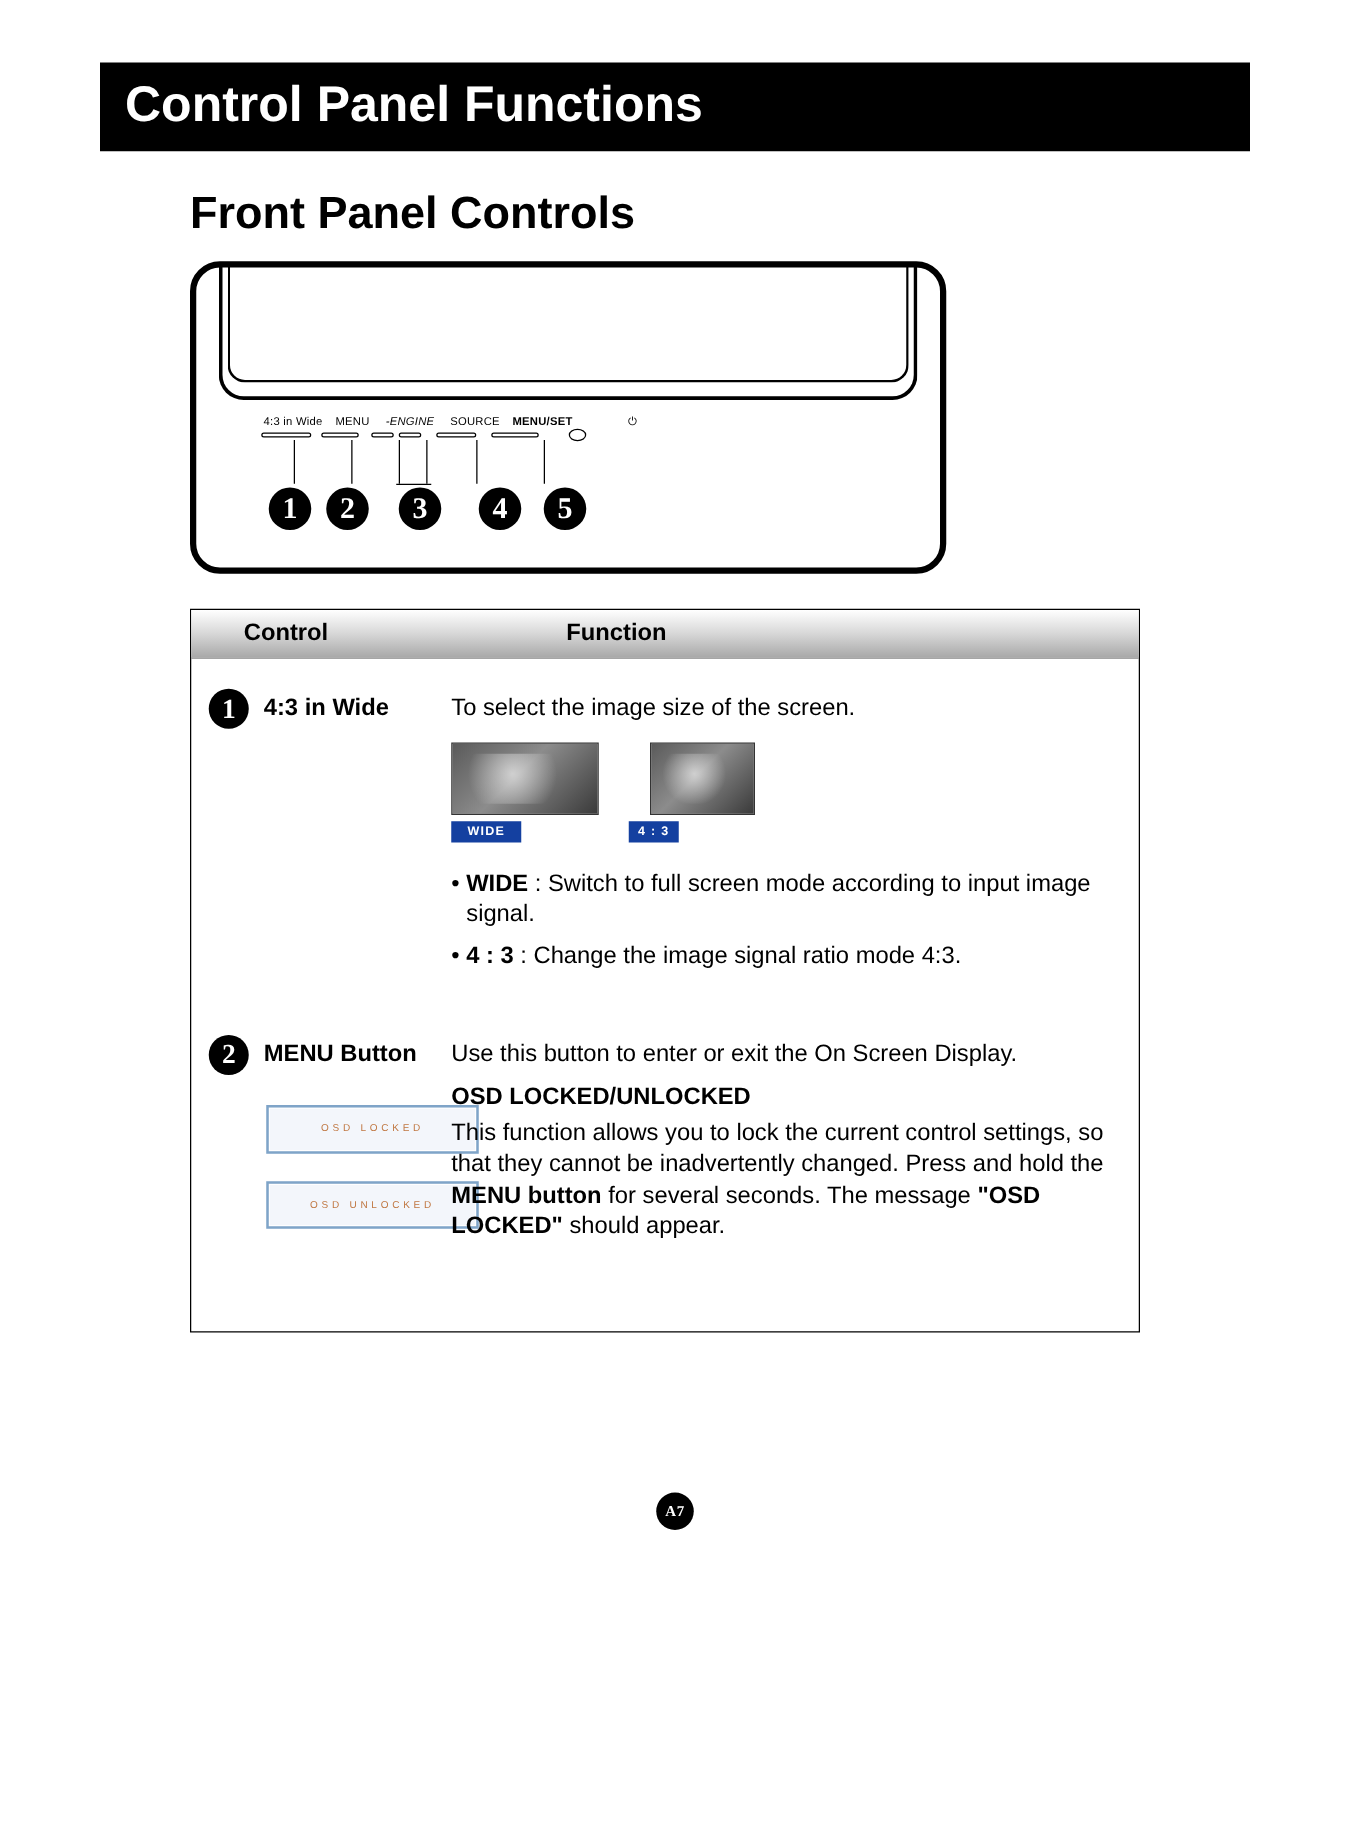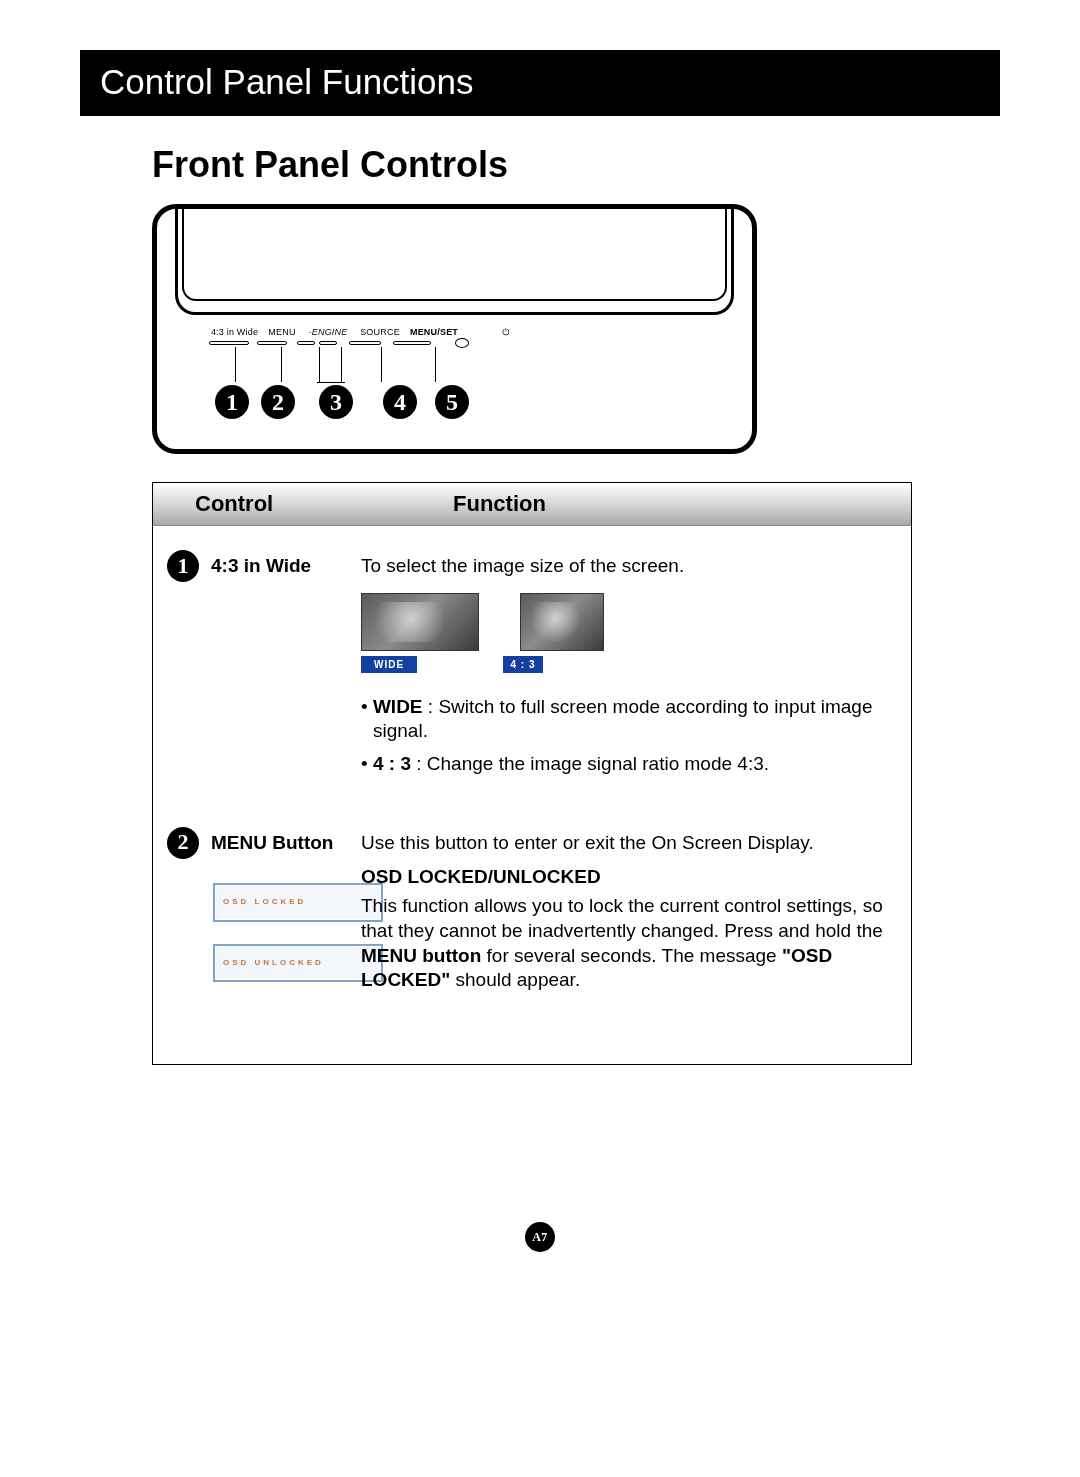--- a/index.html
+++ b/index.html
@@ -7,21 +7,21 @@
   body {
     width:1080px; height:1477px;
     background:#fff;
     font-family: Arial, Helvetica, sans-serif;
     color:#000;
   }
   .page { padding:50px 80px 0 80px; }
   .black-bar {
     background:#000; color:#fff;
     padding:12px 20px 14px 20px;
-    font-size:35px; font-weight:400;
+    font-size:40px; font-weight:700;
     font-family: Arial, Helvetica, sans-serif;
   }
   .heading {
     font-family: Liberation Sans, sans-serif;
     font-weight:700; font-size:36px;
     margin:28px 0 18px 72px;
   }
   
   .diagram-wrap { margin-left:72px; }
   .diagram {
@@ -81,21 +81,21 @@
   .cn-bridge{position:absolute; top:173px; left:160px; width:28px; height:1px; background:#000;}
   
   .table-box {
     margin:28px 0 0 72px;
     width:760px; border:1.5px solid #000;
     padding:0 0 60px 0;
   }
   .thead {
     display:flex; background:linear-gradient(#fff,#d7d7d7,#a8a8a8);
     border-bottom:1px solid #888;
-    font-weight:700; font-size:22px; padding:8px 0;
+    font-weight:700; font-size:19px; padding:8px 0;
   }
   .th-control { width:230px; padding-left:42px; }
   .th-function { flex:1; padding-left:70px;}
   .row { display:flex; padding:24px 28px 0 14px; font-size:19px; line-height:1.3;}
   .row-num {
     width:44px; flex-shrink:0;
   }
   .num-badge {
     display:inline-flex; align-items:center; justify-content:center;
     width:32px; height:32px; border-radius:50%;
@@ -108,28 +108,28 @@
   .thumbs { display:flex; gap:24px; margin:14px 0 6px 0;}
   .thumb { width:118px; }
   .thumb-img{ height:58px; background:linear-gradient(135deg,#5a5a5a 0%, #8c8c8c 45%, #3a3a3a 100%); border:1px solid #333; position:relative;}
   .thumb-img::after{content:""; position:absolute; inset:8px; background:radial-gradient(circle at 40% 40%, rgba(255,255,255,0.6), transparent 55%);}
   .thumb-chip { margin-top:5px; width:56px; background:#1440a0; color:#fff; font-size:10px; letter-spacing:1px; text-align:center; padding:2px 0; font-weight:700;}
   .bullets { margin-top:22px; }
   .bullets p { margin:0 0 8px 0; text-indent:-12px; padding-left:12px;}
   .osd-boxes { margin:28px 0 0 2px; width:170px;}
   .osd-box {
     border:2px solid #7fa4c8; background:#f3f6fb;
-    color:#c07843; font-size:8px; letter-spacing:3px; font-weight:700;
-    padding:12px 8px; text-align:left; margin-bottom:22px;
+    color:#c07843; font-size:8px; letter-spacing:3px; font-weight:400;
+    padding:12px 8px; text-align:center; margin-bottom:22px;
     box-shadow: inset 0 0 0 1px rgba(255,255,255,0.9);
   }
   .subhead { font-weight:700; margin:10px 0 4px 0;}
   .footer-pagenum {
     position:absolute; left:50%; transform:translateX(-50%);
-    top:1222px;
+    top:1194px;
     width:30px; height:30px; border-radius:50%; background:#000; color:#fff;
     display:flex; align-items:center; justify-content:center;
     font-size:12px; font-weight:700; letter-spacing:0.5px;
     font-family: Georgia, serif;
   }
   .page-rel { position:relative; }
 </style>
 </head>
 <body>
 

